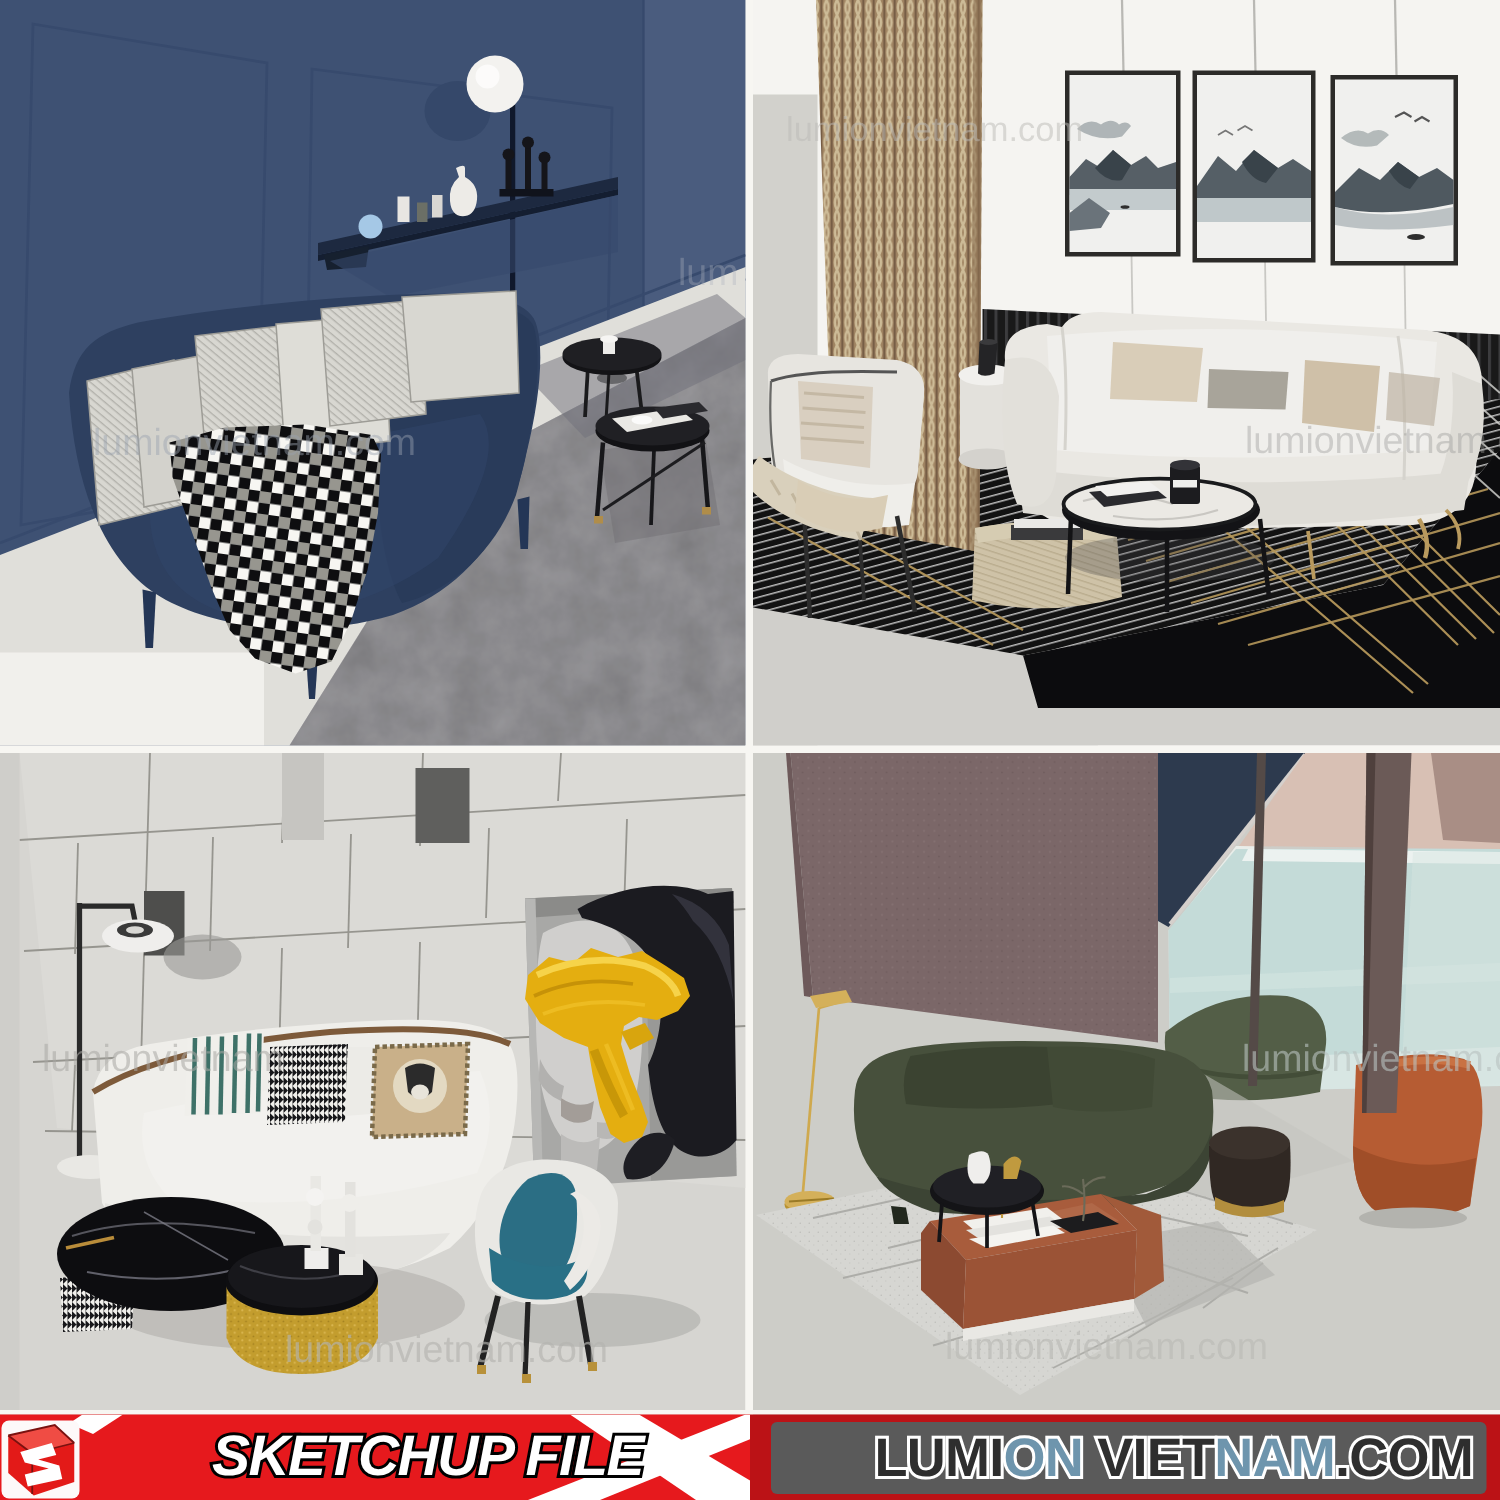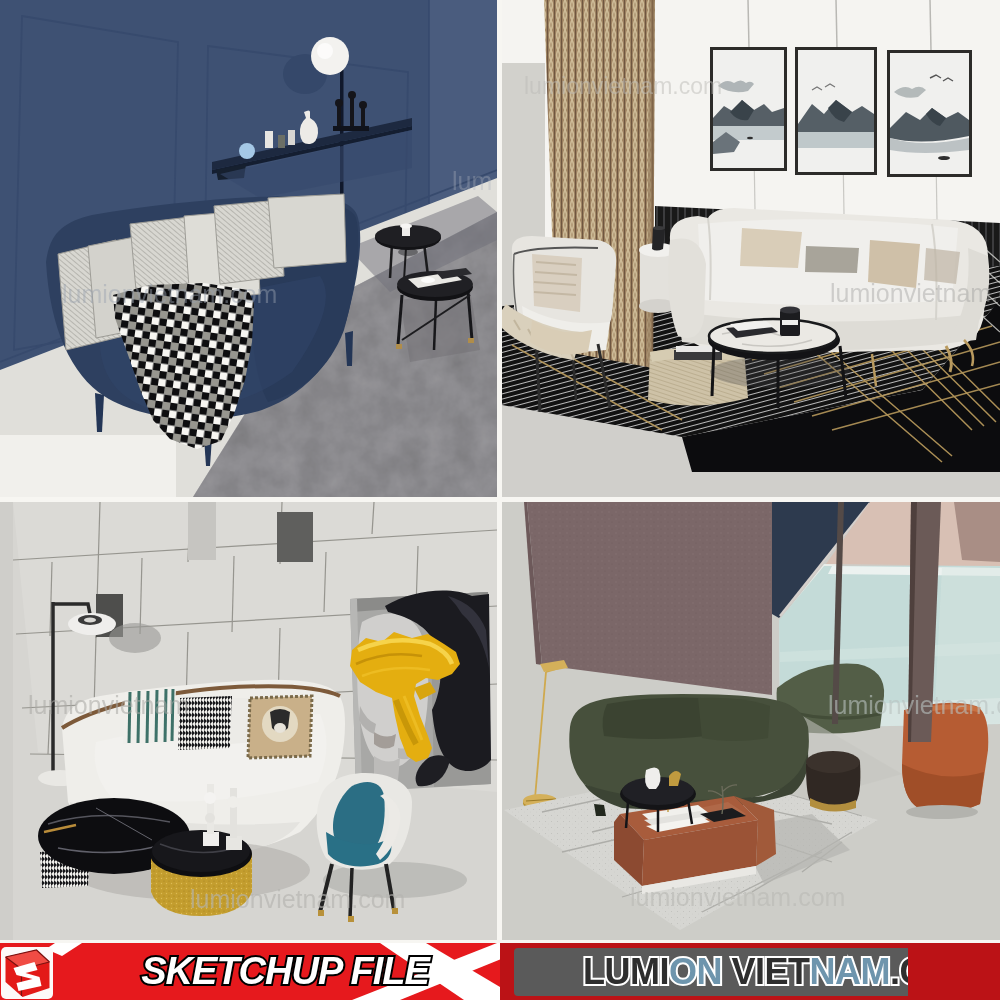--- a/index.html
+++ b/index.html
@@ -583,21 +583,21 @@
     <path d="M167,274 q7,-9 12,-2 l-3,12 -9,0 z" fill="#c09a3f"></path>
   </g>
 
   <text x="326" y="212" font-size="25" fill="#b9c2c0" opacity="0.6" font-family="Liberation Sans,sans-serif">lumionvietnam.com</text>
   <text x="128" y="404" font-size="25" fill="#bcbcb7" opacity="0.7" font-family="Liberation Sans,sans-serif">lumionvietnam.com</text>
 </svg>
 
 <div style="position:absolute;left:0;top:940px;width:1000px;height:3px;background:#f7f6f2"></div>
 <div style="position:absolute;left:0;top:943px;width:500px;height:57px;background:#e6191d"></div>
 <div style="position:absolute;left:500px;top:943px;width:500px;height:57px;background:#bb1216"></div>
-<div style="position:absolute;left:0;top:943px;width:908px;height:57px;overflow:hidden">
+<div style="position:absolute;left:0;top:943px;width:1000px;height:57px;overflow:hidden">
 
   <svg width="500" height="57" viewBox="0 0 500 57" style="position:absolute;left:0;top:0">
     <polygon points="380,0 426,0 500,44 500,57 464,57" fill="#ffffff"></polygon>
     <polygon points="497,0 541,0 400,57 352,57" fill="#ffffff"></polygon>
     <polygon points="55,0 82,0 62,13 46,6" fill="#ffffff"></polygon>
   </svg>
 
   <div style="position:absolute;left:514px;top:5px;width:477px;height:48px;background:#5a5a5a;border-radius:4px"></div>
 
   <svg width="62" height="57" viewBox="0 0 62 57" style="position:absolute;left:0;top:0">

